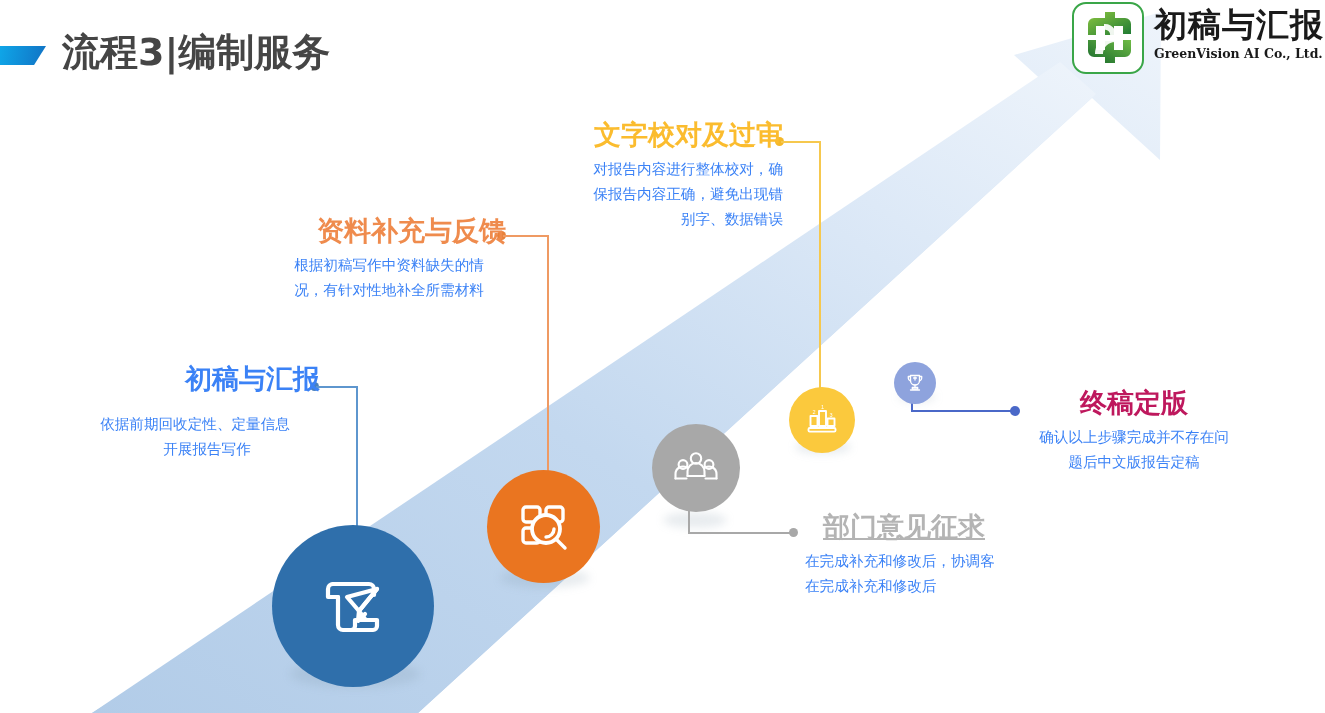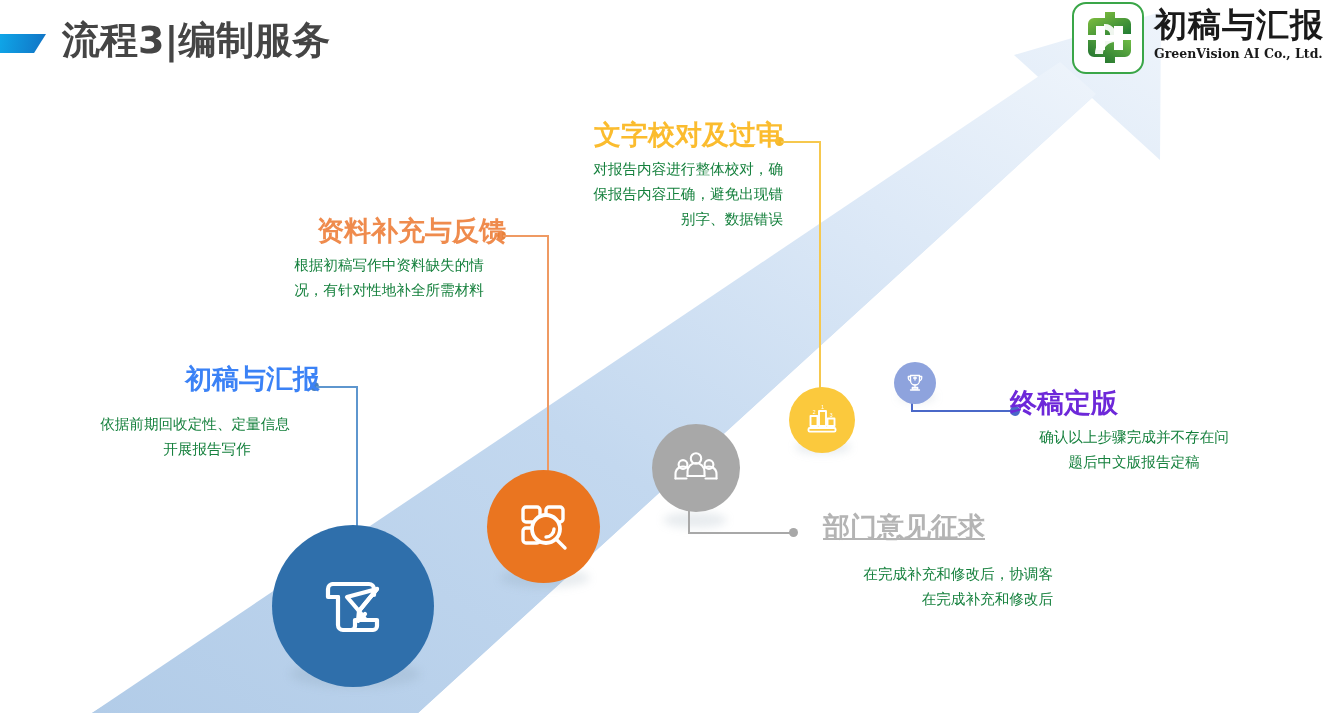--- a/index.html
+++ b/index.html
@@ -9,21 +9,21 @@
     font-family:"Liberation Sans","DejaVu Sans",sans-serif;
     overflow:hidden;
     position:relative;
   }
   .stage{position:absolute;left:0;top:0;width:1325px;height:713px;overflow:hidden;}
 
   
   .arrow-layer{position:absolute;left:0;top:0;width:1325px;height:713px;z-index:1;}
 
   
-  .header{position:absolute;left:0;top:4px;width:1136px;height:92px;z-index:6;}
+  .header{position:absolute;left:0;top:16px;width:1136px;height:92px;z-index:6;}
   .title-marker{
     position:absolute;left:0px;top:30px;width:46px;height:19px;
     background:linear-gradient(100deg,#0fa6e8 0%,#1172c4 100%);
     clip-path:polygon(0 0, 100% 0, 74% 100%, 0 100%);
   }
   .page-title{
     position:absolute;left:62px;top:10px;
     font-family:"DejaVu Sans","Liberation Sans",sans-serif;
     font-size:38px;font-weight:bold;color:#454545;
     letter-spacing:0px;white-space:nowrap;
@@ -50,21 +50,21 @@
   }
 
   
   .step{position:absolute;z-index:5;}
   .step-title{
     font-family:"DejaVu Serif","Liberation Serif",serif;
     font-weight:bold;font-size:27px;line-height:34px;white-space:nowrap;
   }
   .step-body{
     font-family:"DejaVu Sans","Liberation Sans",sans-serif;
-    font-size:14.6px;line-height:25px;color:#15803d;
+    font-size:14.6px;line-height:25px;color:#3b82f6;
   }
 
   
   .circle{
     position:absolute;border-radius:50%;z-index:4;
     display:flex;align-items:center;justify-content:center;
   }
   .circ-shadow{
     position:absolute;border-radius:50%;
     background:rgba(120,140,160,0.17);
@@ -219,21 +219,21 @@
   </div>
 
   <div class="conn" style="left:688px;top:505px;width:110px;height:30px;">
     <div class="ln" style="left:0px;top:0px;width:1.6px;height:28px;background:#a8a8a8;"></div>
     <div class="ln" style="left:0px;top:27px;width:104px;height:1.6px;background:#a8a8a8;"></div>
     <div class="dot" style="left:101px;top:23px;width:9px;height:9px;background:#a8a8a8;"></div>
   </div>
 
   <div class="step" style="left:805px;top:510px;width:248px;">
     <div class="step-title" style="color:#b4b4b4;text-align:left;padding-left:18px;text-decoration:underline;">部门意见征求</div>
-    <div class="step-body" style="text-align:right;margin-top:17px;">
+    <div class="step-body" style="text-align:left;margin-top:4px;">
       <div>在完成补充和修改后，协调客</div>
       <div>在完成补充和修改后</div>
     </div>
   </div>
 
   <div class="circ-shadow" style="left:663px;top:512px;width:64px;height:16px;"></div>
   <div class="circle" style="left:652px;top:424px;width:88px;height:88px;background:#a8a8a8;">
     <span>
       <svg width="50" height="50" viewBox="0 0 50 50" fill="none" stroke="#ffffff" stroke-width="2.1" stroke-linecap="round" stroke-linejoin="round">
         <circle cx="25" cy="15.5" r="5.2"></circle>
@@ -249,21 +249,21 @@
     </span>
   </div>
 
   <div class="conn" style="left:911px;top:393px;width:110px;height:22px;">
     <div class="ln" style="left:0px;top:0px;width:1.6px;height:18px;background:#4a68c8;"></div>
     <div class="ln" style="left:0px;top:17px;width:101px;height:1.6px;background:#4a68c8;"></div>
     <div class="dot" style="left:99px;top:13px;width:10px;height:10px;background:#4a68c8;"></div>
   </div>
 
   <div class="step" style="left:1010px;top:386px;width:248px;">
-    <div class="step-title" style="color:#6d28d9;">终稿定版</div>
+    <div class="step-title" style="color:#be185d;text-align:center;">终稿定版</div>
     <div class="step-body" style="text-align:center;margin-top:4px;">
       <div>确认以上步骤完成并不存在问</div>
       <div>题后中文版报告定稿</div>
     </div>
   </div>
 
   <div class="circ-shadow" style="left:898px;top:392px;width:38px;height:10px;"></div>
   <div class="circle" style="left:894px;top:362px;width:42px;height:42px;background:#8ea3dd;">
     <span>
       <svg width="24" height="24" viewBox="0 0 24 24" fill="none" stroke="#ffffff" stroke-width="1.3" stroke-linecap="round" stroke-linejoin="round">

